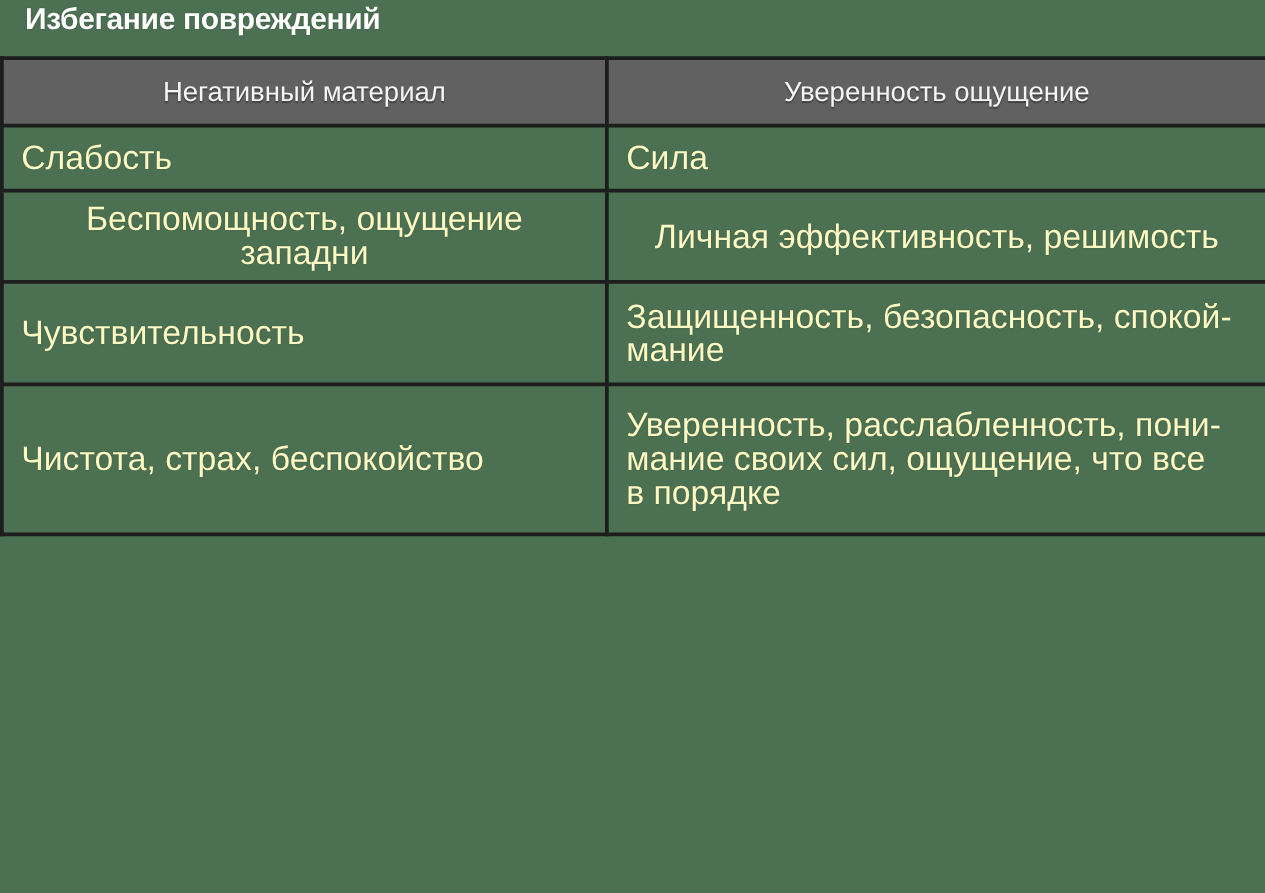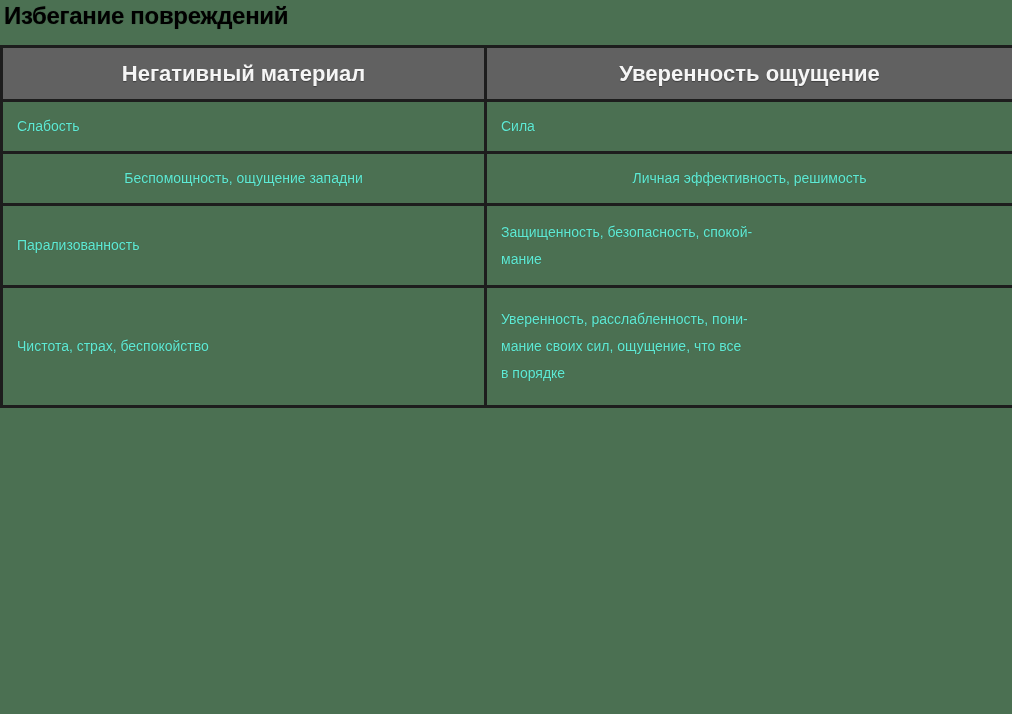--- a/index.html
+++ b/index.html
@@ -8,52 +8,52 @@
   }
   body {
     width: 1012px;
     height: 714px;
     overflow: hidden;
     background: #4B7052;
     font-family: "Liberation Sans", sans-serif;
   }
   .page-title {
     margin: 0;
-    padding: 1px 0 0 4px;
+    padding: 1px 0 0 20px;
     font-size: 24px;
     line-height: 30px;
     font-weight: bold;
     letter-spacing: -0.3px;
-    color: #000000;
+    color: #ffffff;
     text-shadow: 0 0 1px rgba(0,0,0,0.35);
   }
   table.comparison {
     width: 1012px;
     margin-top: 14px;
     border-collapse: collapse;
     table-layout: fixed;
   }
   table.comparison th,
   table.comparison td {
     border: 3px solid #1d1d1d;
     vertical-align: middle;
     box-sizing: border-box;
   }
   table.comparison th {
     background: #616161;
     color: #f5f5f5;
-    font-weight: bold;
+    font-weight: normal;
     font-size: 22px;
     text-align: center;
     height: 54px;
     text-shadow: 0 1px 1px rgba(0,0,0,0.35);
   }
   table.comparison td {
-    color: #5eead4;
-    font-size: 14px;
+    color: #fef9c3;
+    font-size: 27px;
     line-height: 27px;
     padding: 8px 14px;
     white-space: pre-line;
     text-shadow: 0 0 1px rgba(0,0,0,0.25);
   }
   col.neg { width: 484px; }
   col.pos { width: 528px; }
   tr.r1 { height: 52px; }
   tr.r2 { height: 52px; text-align: center; }
   tr.r3 { height: 82px; }
@@ -81,21 +81,21 @@
   <tbody>
     <tr class="r1">
       <td>Слабость</td>
       <td>Сила</td>
     </tr>
     <tr class="r2">
       <td>Беспомощность, ощущение западни</td>
       <td>Личная эффективность, решимость</td>
     </tr>
     <tr class="r3">
-      <td>Парализованность</td>
+      <td>Чувствительность</td>
       <td>Защищенность, безопасность, спокой-
 мание</td>
     </tr>
     <tr class="r4">
       <td>Чистота, страх, беспокойство</td>
       <td>Уверенность, расслабленность, пони-
 мание своих сил, ощущение, что все
 в порядке</td>
     </tr>
   </tbody>

